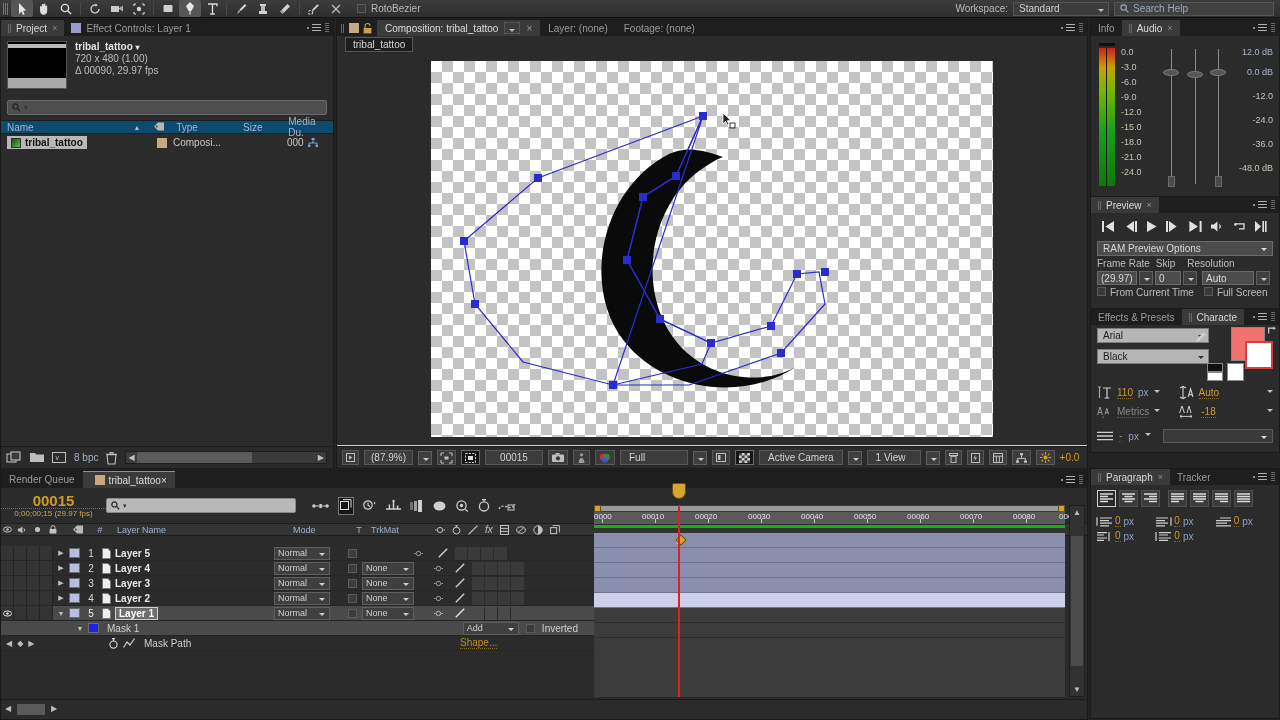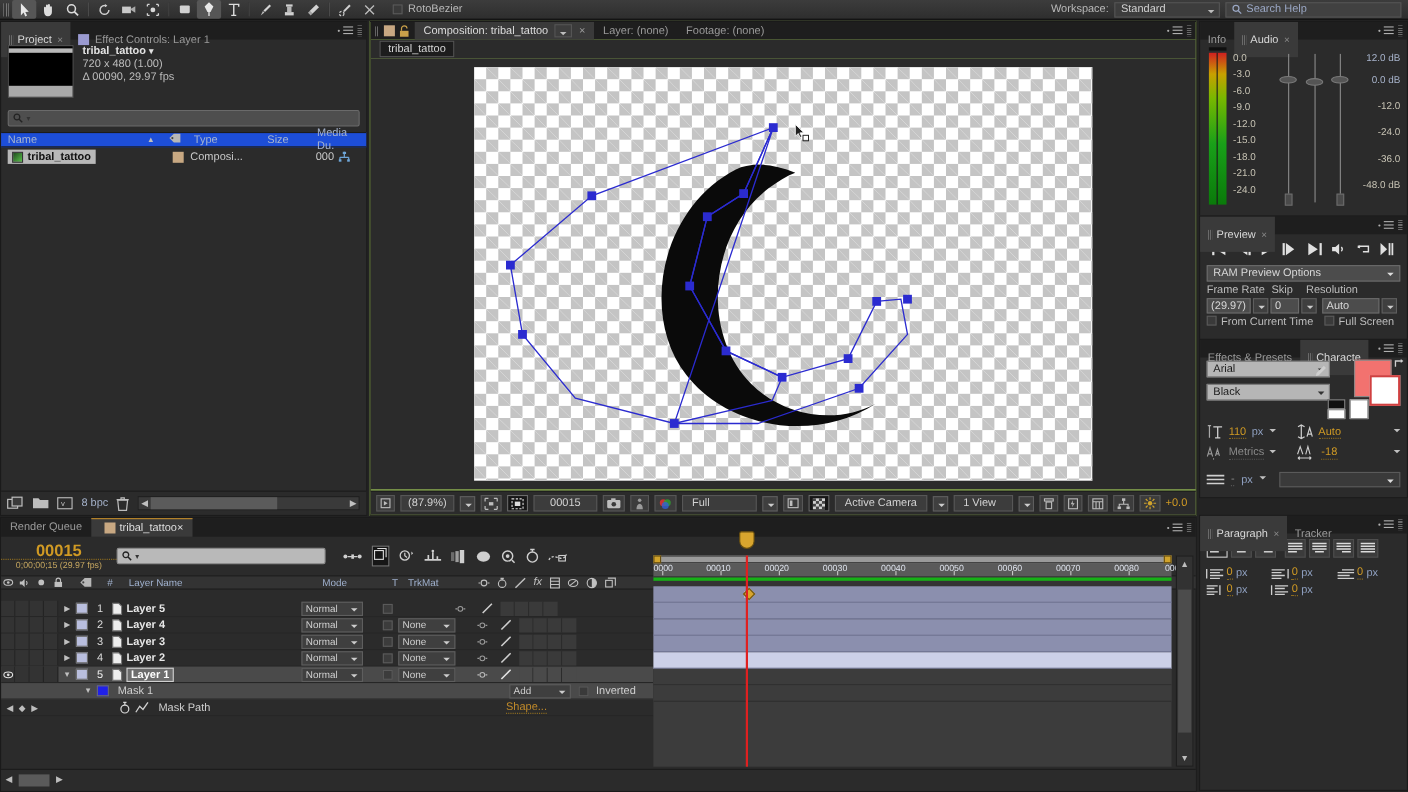--- a/index.html
+++ b/index.html
@@ -9,21 +9,21 @@
     font-family:"Liberation Sans", sans-serif;
     font-size:10px;
     color:#c8c8c8;
     -webkit-font-smoothing:antialiased;
   }
   .app { position:relative; width:1280px; height:720px; }
 
   
   .panel { position:absolute; background:#2b2b2b; }
   .ptab-bar { height:16px; background:#1e1e1e; display:flex; align-items:stretch; font-size:10px; }
-  .ptab { display:flex; align-items:center; padding:16px 7px; color:#9a9a9a; position:relative; white-space:nowrap;text-align:right; }
+  .ptab { display:flex; align-items:center; padding:0 7px; color:#9a9a9a; position:relative; white-space:nowrap;text-align:right; }
   .ptab.active { background:#3a3a3a; color:#d8d8d8; }
   .ptab .grip { width:4px; height:9px; margin-right:4px;
      background:repeating-linear-gradient(to right,#6a6a6a 0 1px,transparent 1px 2px); }
   .ptab .x { margin-left:5px; color:#8a8a8a; font-size:9px; }
   .pmenu { margin-left:auto; display:flex; align-items:center; padding:0 4px; gap:4px; }
   .hamb { width:11px; height:8px; position:relative; }
   .hamb i { position:absolute; left:2px; right:0; height:1px; background:#b0b0b0; }
   .hamb i:nth-child(1){top:0} .hamb i:nth-child(2){top:3px} .hamb i:nth-child(3){top:6px}
   .hamb:before{content:"";position:absolute;left:-3px;top:3px;width:2px;height:2px;border-radius:50%;background:#b0b0b0;}
   .dots { width:4px; height:10px; background:repeating-linear-gradient(to bottom,#6a6a6a 0 1px,transparent 1px 2px); }
@@ -50,21 +50,21 @@
   
   #projectPanel { left:0; top:19px; width:334px; height:450px; background:#2b2b2b; border:1px solid #1a1a1a; }
   .thumbarea { height:60px; display:flex; padding:5px 6px; gap:8px; }
   .thumb { width:60px; height:48px; background:#000; border:1px solid #555; position:relative; }
   .thumb:before{content:"";position:absolute;left:0;right:0;top:2px;height:4px;background:#b9b9b9;}
   .thumb:after{content:"";position:absolute;left:0;right:0;bottom:0;height:10px;background:#a9a9a9;}
   .meta-title { font-weight:bold; color:#e2e2e2; font-size:10px; }
   .meta-line { color:#bdbdbd; font-size:10px; margin-top:1px; }
   .srchrow { margin:4px 6px 0; height:15px; background:#4e4e4e; border:1px solid #6a6a6a; border-radius:2px;
      display:flex; align-items:center; padding:0 4px; gap:3px; }
-  .col-head { margin-top:5px; height:14px; background:#1d4ed8; border-top:1px solid #1c1c1c;
+  .col-head { margin-top:5px; height:14px; background:#0c4a6e; border-top:1px solid #1c1c1c;
      border-bottom:1px solid #1c1c1c; display:flex; align-items:center; font-size:10px; color:#a7b5cf; }
   .col-head div { padding-left:6px; position:relative; }
   .pr-row { height:17px; display:flex; align-items:center; font-size:10px; }
   .pr-row .nm { display:flex; align-items:center; gap:4px; padding-left:6px; }
   .pr-row.sel .nmwrap { background:#b8b8b8; color:#111; }
   .nmwrap { display:flex; align-items:center; gap:4px; padding:1px 4px; }
   .sqico { width:10px; height:10px; }
   .pbottom { position:absolute; left:0; right:0; bottom:0; height:22px; background:#2b2b2b;
      border-top:1px solid #1c1c1c; display:flex; align-items:center; gap:8px; padding:0 6px; }
   .bpc { color:#a3b0c8; font-size:10px; }

